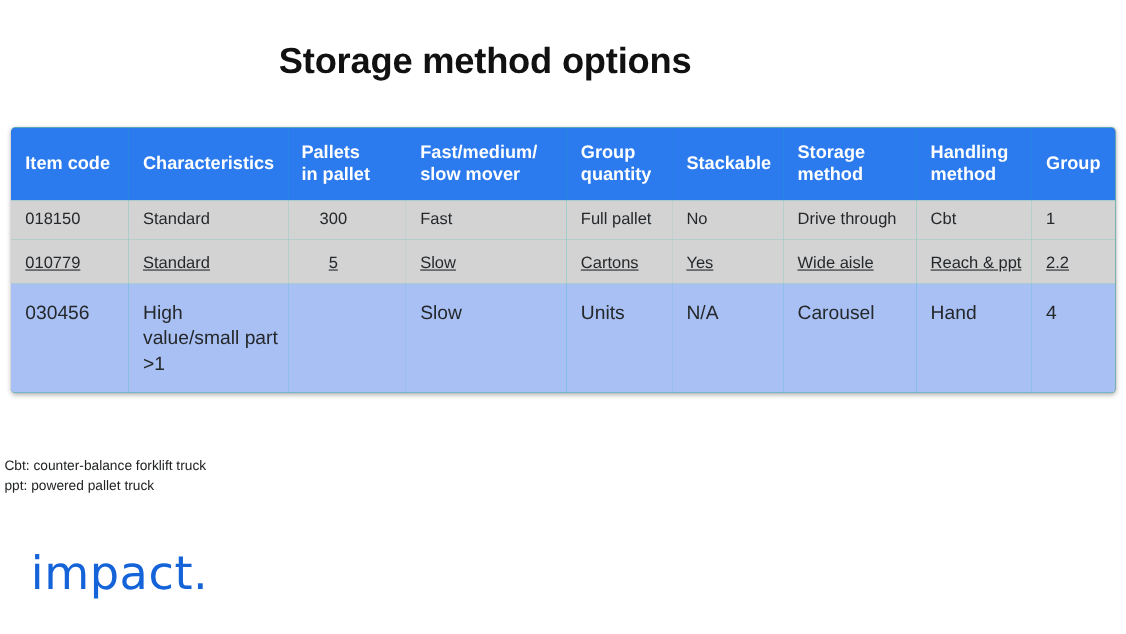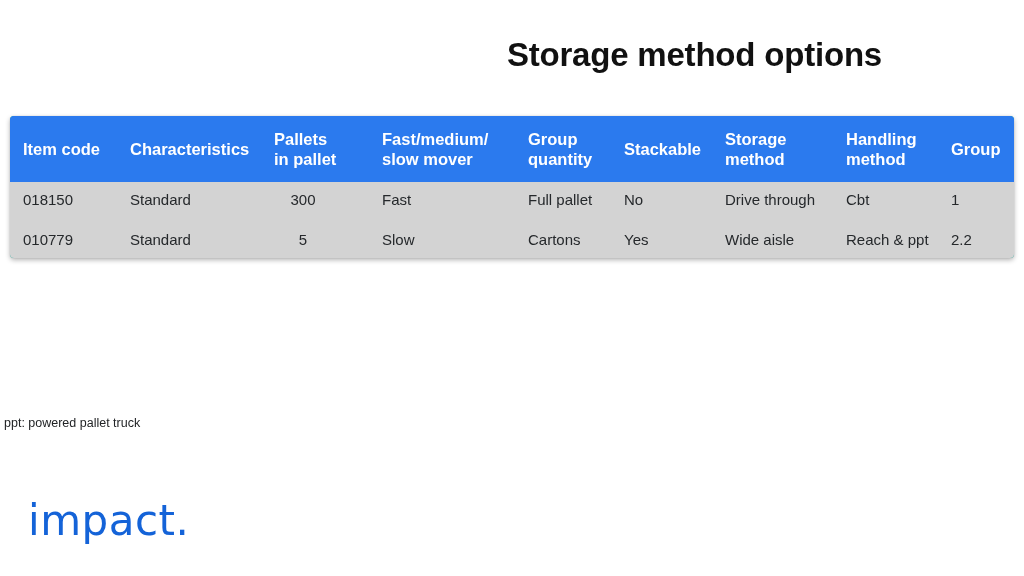--- a/index.html
+++ b/index.html
@@ -14,21 +14,21 @@
     overflow: hidden;
     position: relative;
   }
 
   
   .slide-title {
     position: absolute;
     top: 36px;
     left: 0;
     width: 882px;
-    text-align: right;
+    text-align: center;
     font-family: "Liberation Sans", sans-serif;
     font-size: 33px;
     font-weight: bold;
     color: #111111;
     letter-spacing: -0.2px;
   }
 
   
   .table-wrap {
     position: absolute;
@@ -86,21 +86,21 @@
 
   
   tbody tr.big td { font-size: 17.5px; }
 
   td.numcell { text-align: center; padding-right: 38px; }
   td.groupcell { text-align: left; padding-left: 13px; }
 
   
   tbody tr.r1 td { padding-top: 8px; padding-bottom: 8px; }
   tbody tr.r2 td { padding-top: 9px; padding-bottom: 9px; }
-  tbody tr.r3 td { padding-top: 12px; padding-bottom: 9px; }
+  tbody tr.r3 td { padding-top: 12px; padding-bottom: 9px; text-decoration: underline; }
   tbody tr.r4 td { padding-top: 15px; padding-bottom: 16px; }
   tbody tr.r5 td { padding-top: 12px; padding-bottom: 32px; }
 
   
   .footnotes {
     position: absolute;
     left: 4px;
     top: 414px;
     font-size: 12.5px;
     color: #222426;
@@ -196,22 +196,34 @@
         <td>Standard</td>
         <td class="numcell">5</td>
         <td>Slow</td>
         <td>Cartons</td>
         <td>Yes</td>
         <td>Wide aisle</td>
         <td>Reach &amp; ppt</td>
         <td class="groupcell">2.2</td>
       </tr>
 
+      <tr class="blue big r4">
+        <td>030456</td>
+        <td>High value/small part &gt;1</td>
+        <td class="numcell"></td>
+        <td>Slow</td>
+        <td>Units</td>
+        <td>N/A</td>
+        <td>Carousel</td>
+        <td>Hand</td>
+        <td class="groupcell">4</td>
+      </tr>
 
     </tbody>
   </table>
 </div>
 
 <div class="footnotes">
+  <div>Cbt: counter-balance forklift truck</div>
   <div>ppt: powered pallet truck</div>
 </div>
 
 <div class="logo">impact.</div>
 
 </body></html>

